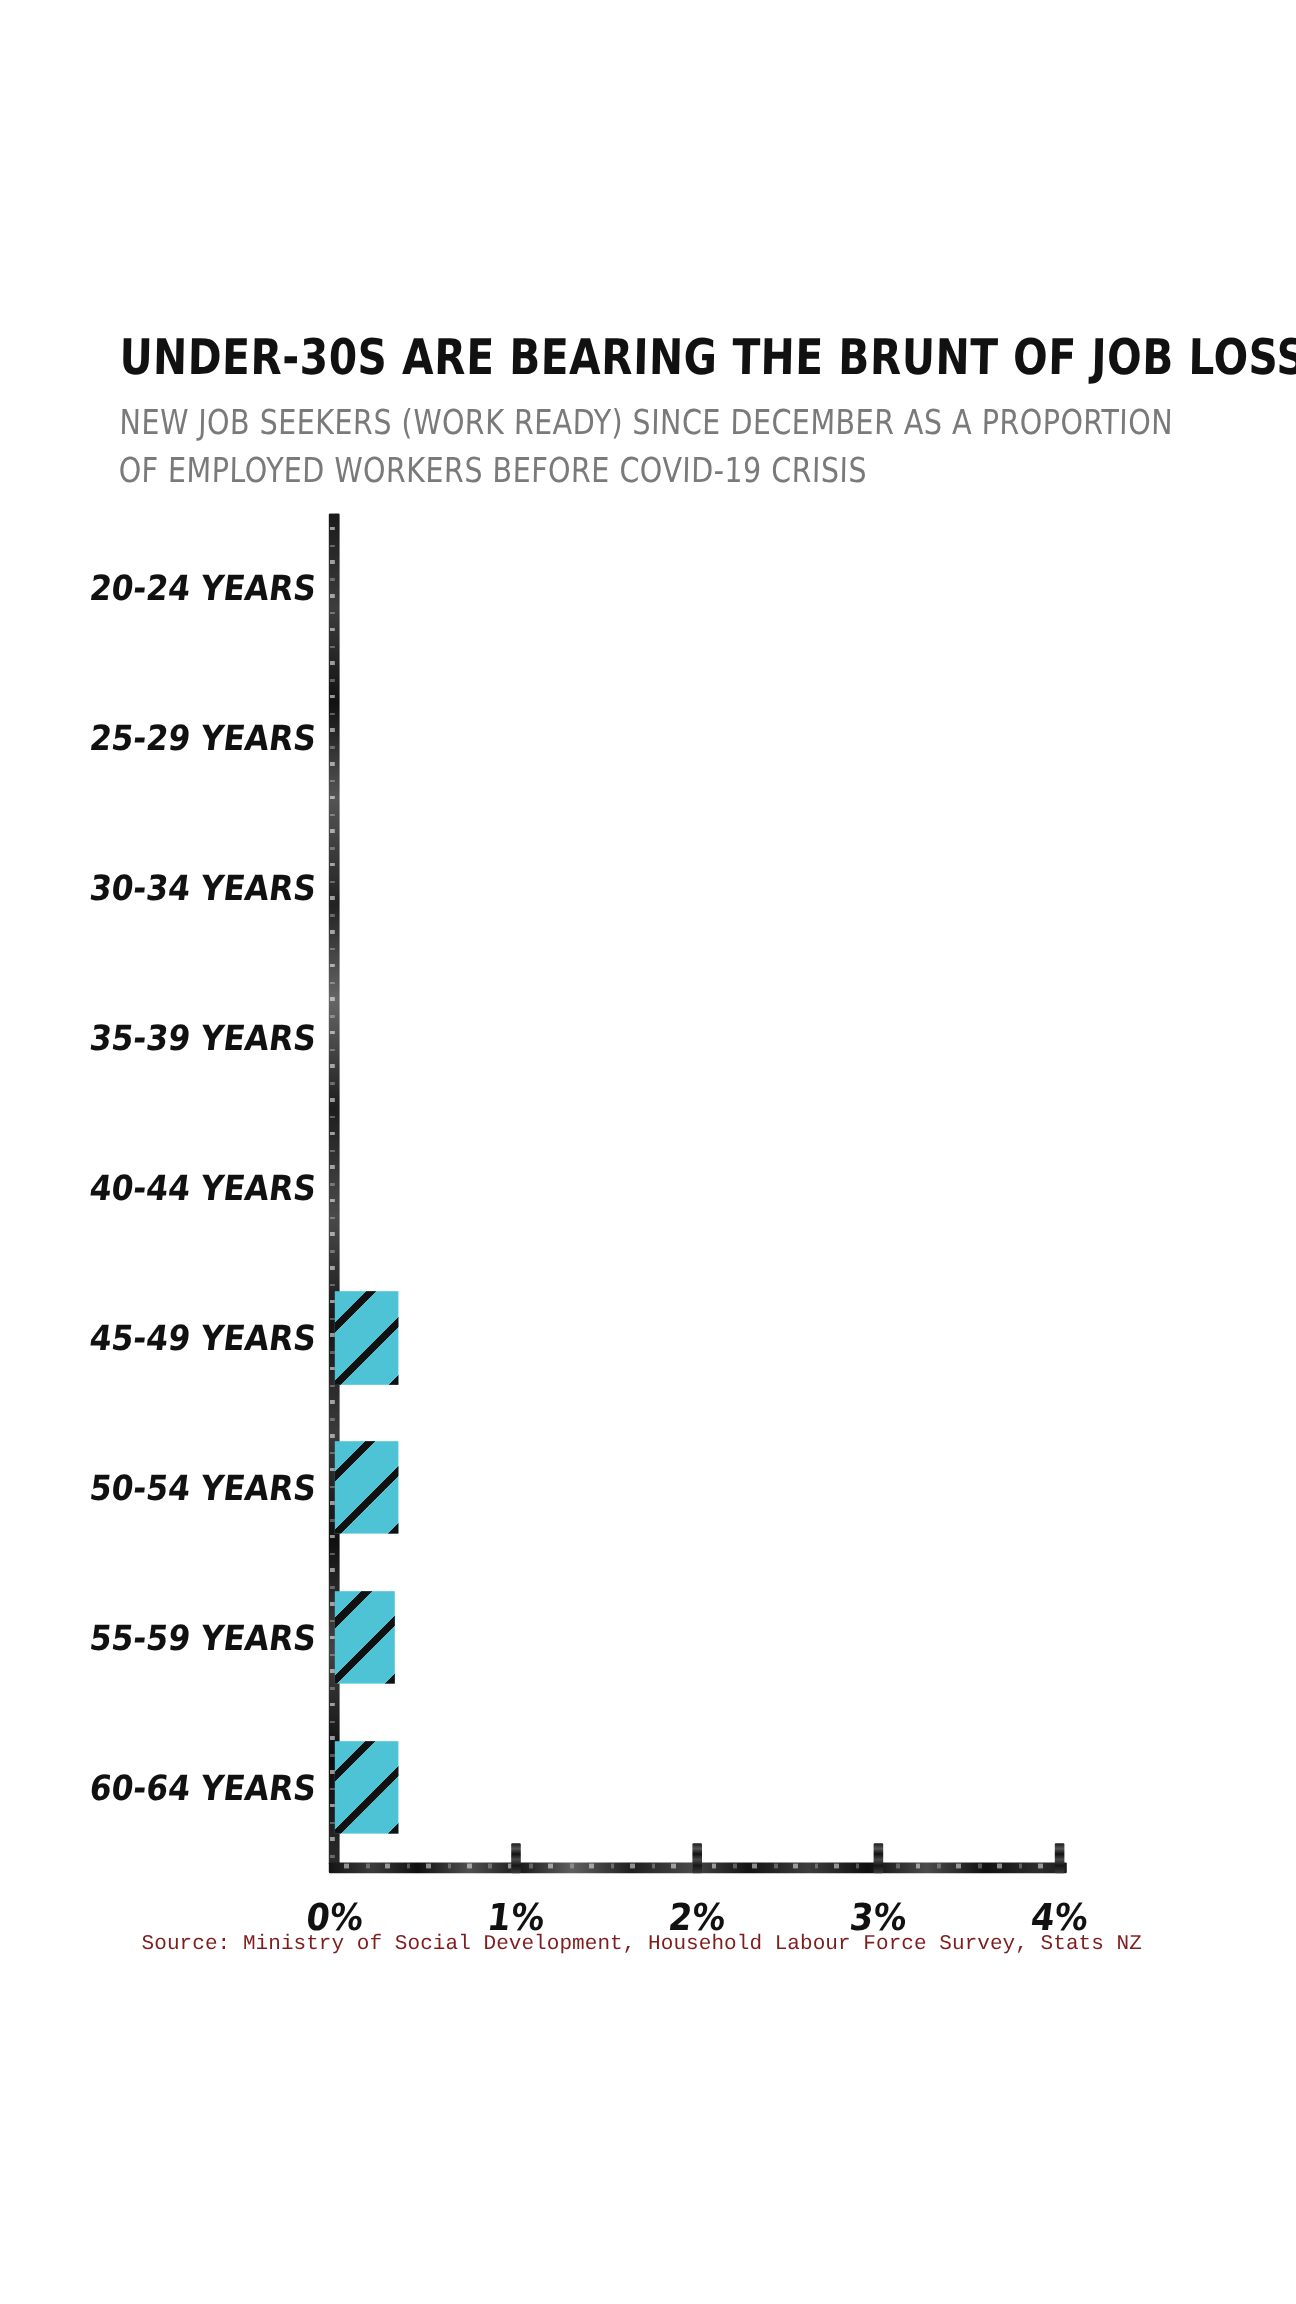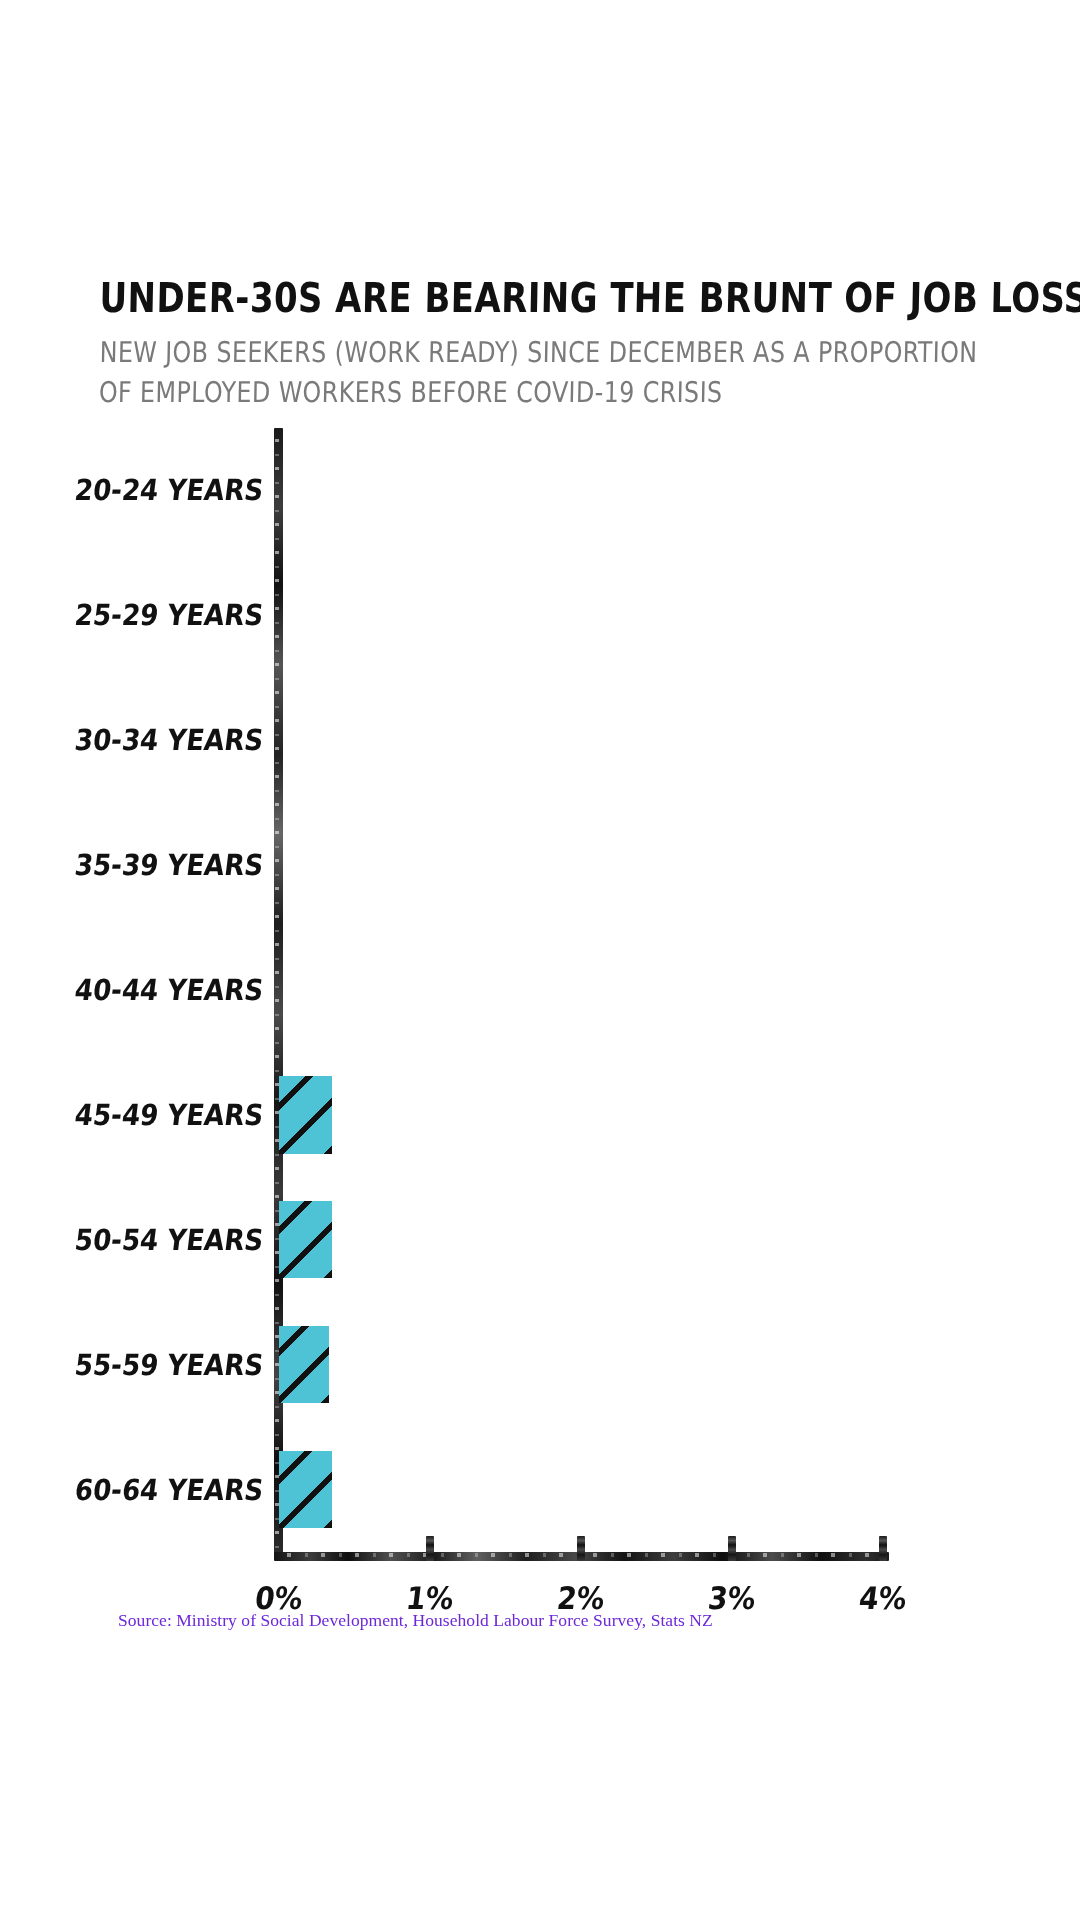--- a/index.html
+++ b/index.html
@@ -174,23 +174,23 @@
         #111111 0px, #111111 6px,
         rgba(0,0,0,0) 6px, rgba(0,0,0,0) 34px);
     background-size: auto;
   }
 
   
   #source-note {
     position: absolute;
     left: 118px;
     top: 1610px;
-    font-family: Liberation Serif, serif;
+    font-family: Liberation Mono, monospace;
     font-size: 17.5px;
-    color: #6d28d9;
+    color: #7f1d1d;
     letter-spacing: 0.05px;
   }
 </style>
 </head>
 <body>
 
 <div id="figure">
 
   <div id="title-block">
     <div id="chart-title">UNDER-30S ARE BEARING THE BRUNT OF JOB LOSSES</div>

